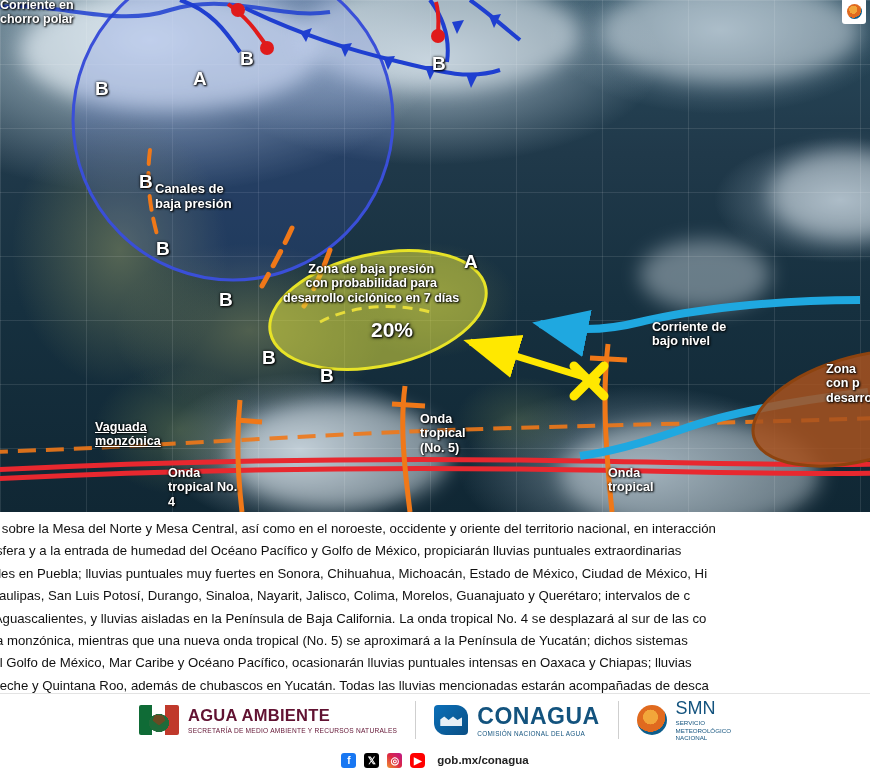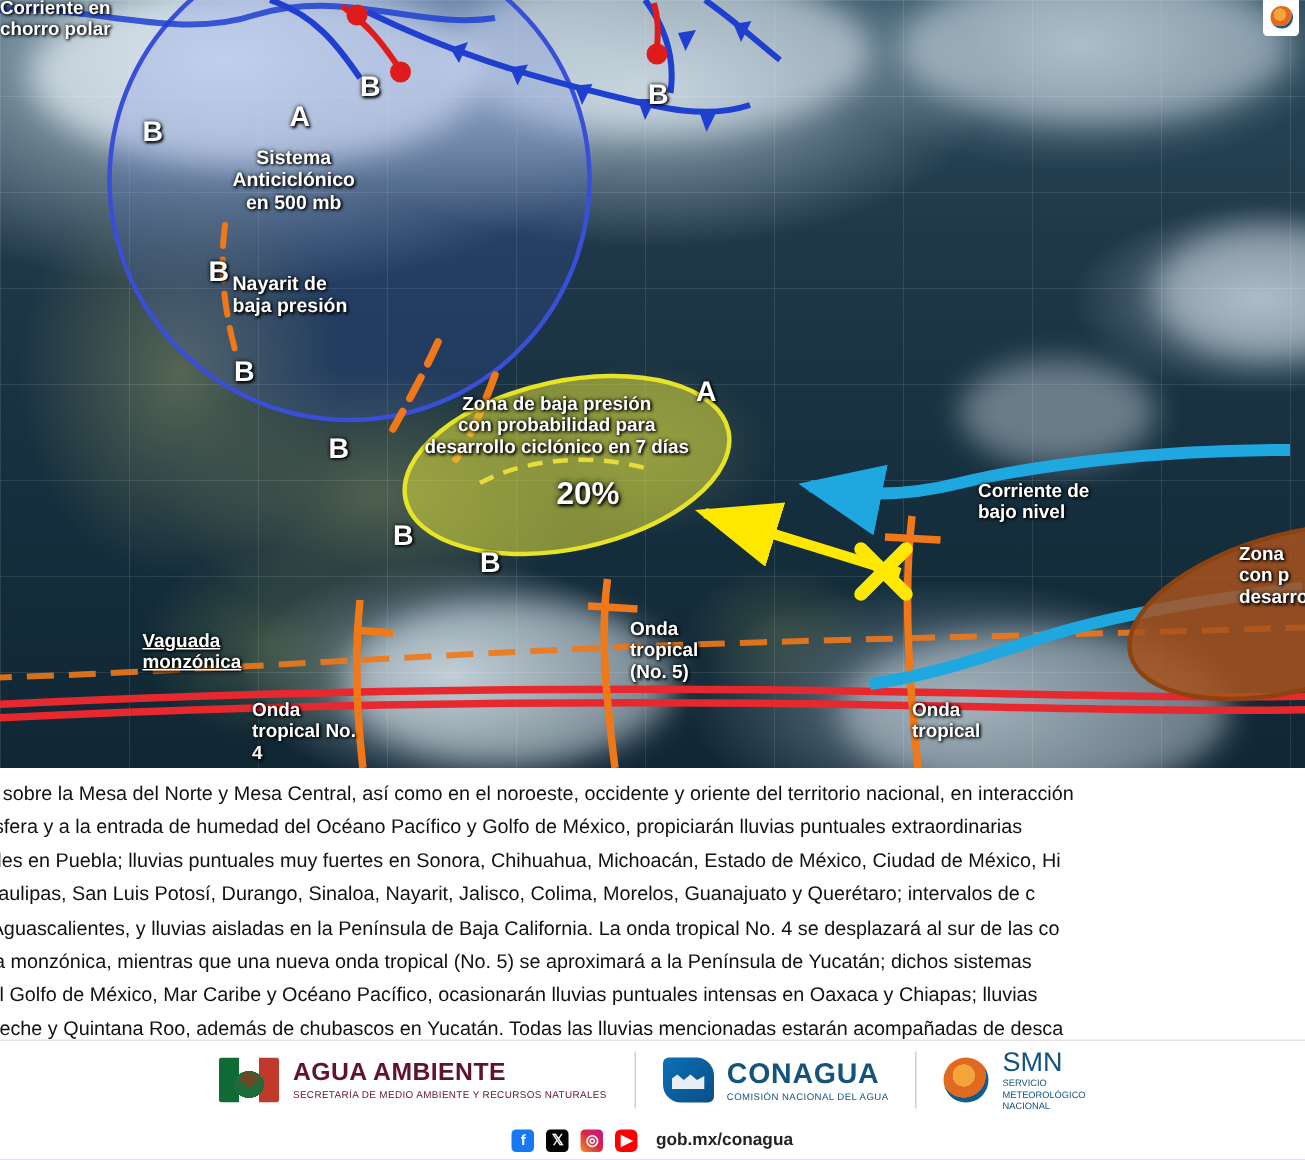--- a/index.html
+++ b/index.html
@@ -153,21 +153,21 @@
     position: relative;
   }
   .conagua-mark::after {
     content: "";
     position: absolute; left: 6px; top: 9px;
     width: 22px; height: 12px;
     background: #ffffff;
     clip-path: polygon(0 45%, 18% 20%, 38% 50%, 58% 20%, 78% 50%, 100% 28%, 100% 100%, 0 100%);
     opacity: .9;
   }
-  .conagua-text { font-size: 19px; font-weight: bold; color: #13537e; letter-spacing: .5px; }
+  .conagua-text { font-size: 23px; font-weight: bold; color: #13537e; letter-spacing: .5px; }
   .conagua-sub { font-size: 6.4px; color: #13537e; letter-spacing: .3px; }
   .smn-mark {
     width: 30px; height: 30px; border-radius: 50%;
     background: radial-gradient(circle at 45% 40%, #f2a63a 0 30%, #e06a1f 31% 60%, #0d5e8c 61% 100%);
   }
   .smn-text { font-size: 18px; font-weight: normal; color: #13537e; }
   .smn-sub { font-size: 6.2px; color: #13537e; line-height: 1.25; }
 
   .socialbar {
     position: absolute; left: 0; top: 52px; width: 870px; height: 28px;
@@ -277,24 +277,21 @@
 
       <ellipse cx="862" cy="408" rx="112" ry="52" transform="rotate(-15 862 408)" fill="#a8521f" fill-opacity="0.85" stroke="#8d430f" stroke-width="3"></ellipse>
 
       <path d="M600,382 L470,342" fill="none" stroke="#ffe800" stroke-width="7" marker-end="url(#arrowYellow)"></path>
 
       <path d="M574,366 L604,396 M604,366 L574,396" stroke="#ffe800" stroke-width="9" stroke-linecap="round"></path>
     </svg>
 
     <div class="map-label" style="left:0px; top:-2px; font-size:12.5px;">Corriente en
 chorro polar</div>
-    <div class="map-label" style="left:155px; top:98px; font-size:13px; text-align:center;">Sistema
-Anticiclónico
-en 500 mb</div>
-    <div class="map-label" style="left:155px; top:182px; font-size:13px;">Nayarit de
+    <div class="map-label" style="left:155px; top:182px; font-size:13px;">Canales de
 baja presión</div>
     <div class="map-label" style="left:283px; top:262px; font-size:12.6px; text-align:center;">Zona de baja presión
 con probabilidad para
 desarrollo ciclónico en 7 días</div>
     <div class="pct-label" style="left:371px; top:318px;">20%</div>
     <div class="map-label" style="left:652px; top:320px; font-size:12.6px;">Corriente de
 bajo nivel</div>
     <div class="map-label" style="left:826px; top:362px; font-size:12.6px;">Zona
 con p
 desarro</div>

